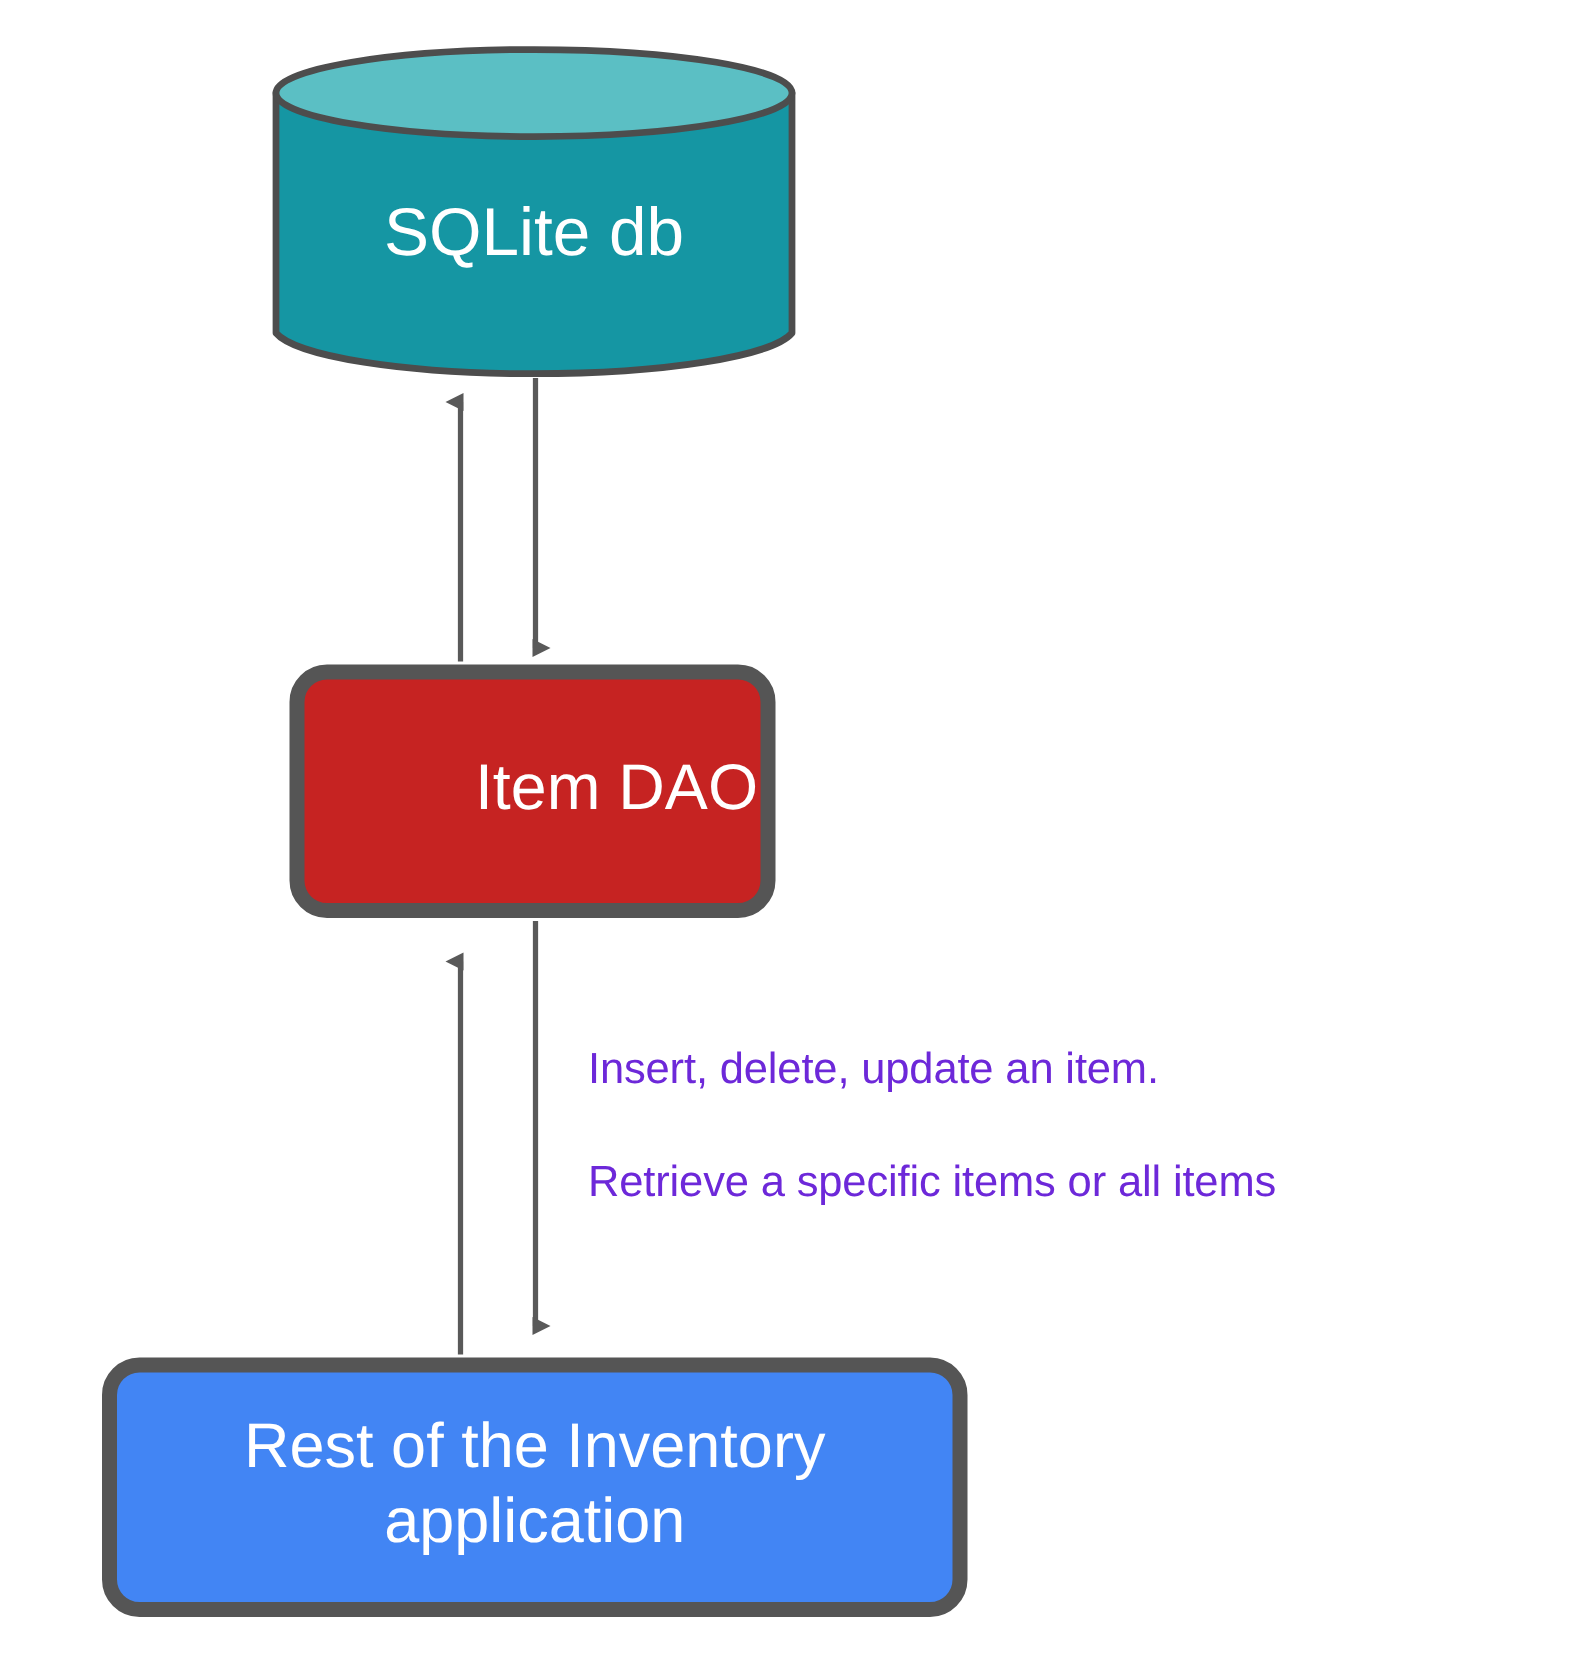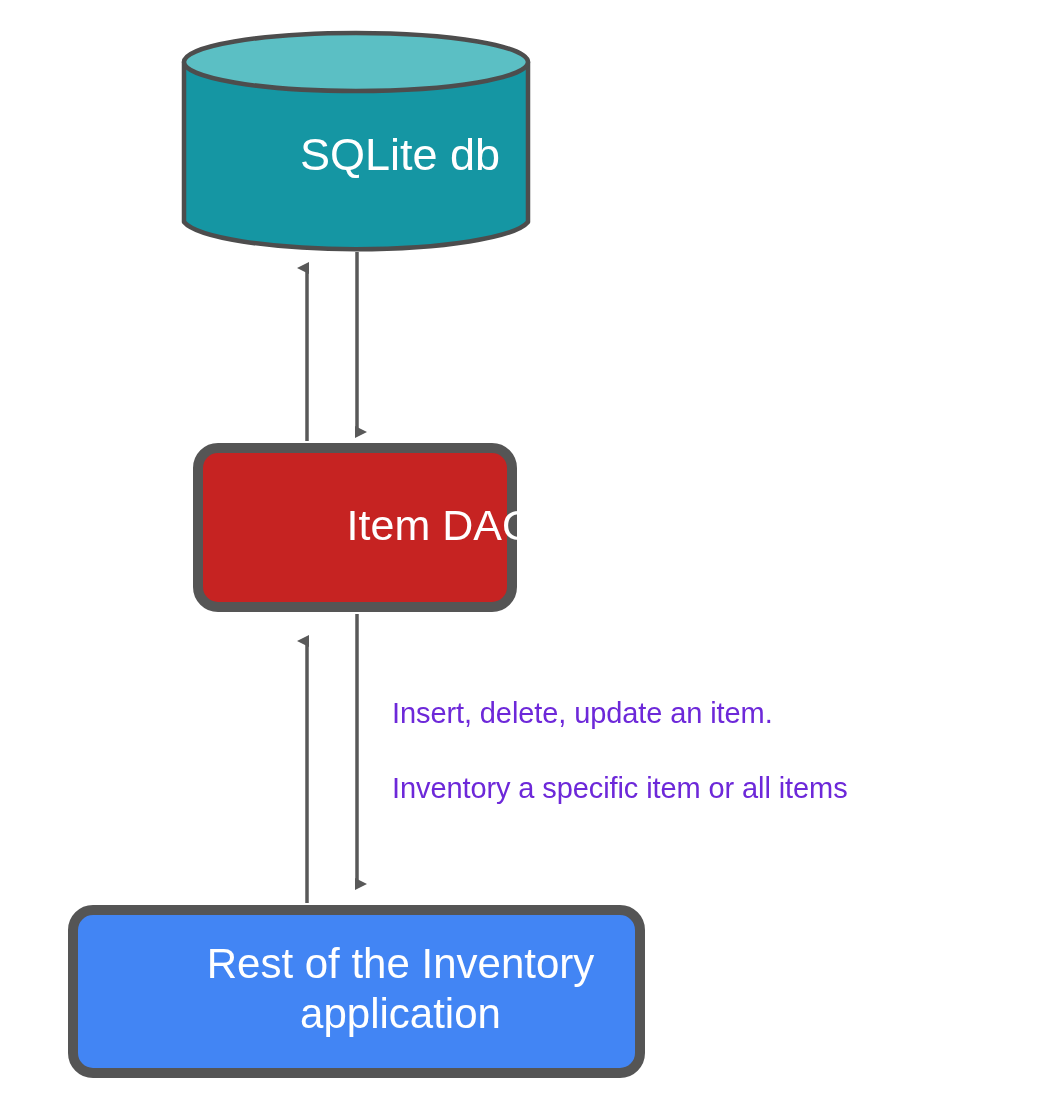--- a/index.html
+++ b/index.html
@@ -27,30 +27,29 @@
   }
   .node-label {
     position: absolute;
     color: #ffffff;
     text-align: center;
     font-family: "Liberation Sans", sans-serif;
     font-weight: 400;
     line-height: 1.18;
     pointer-events: none;
     white-space: pre-line;
-    margin-left: 44px;
   }
   #db-label {
     left: 182px;
     top: 128px;
     width: 348px;
     font-size: 45px;
   }
   #dao-label {
-    left: 195px;
+    left: 209px;
     top: 500px;
     width: 324px;
     font-size: 43px;
     padding-left: 40px;
   }
   #app-label {
     left: 68px;
     top: 939px;
     width: 577px;
     font-size: 42px;
@@ -120,15 +119,15 @@
 
   <div class="node-label" id="db-label">SQLite db</div>
 
   <div class="node-label" id="dao-label">Item DAO</div>
 
   <div class="node-label" id="app-label">Rest of the Inventory
 application</div>
 
   <div class="edge-annotation" id="edge-annotation-0">Insert, delete, update an item.</div>
 
-  <div class="edge-annotation" id="edge-annotation-1">Inventory a specific item or all items</div>
+  <div class="edge-annotation" id="edge-annotation-1">Retrieve a specific items or all items</div>
 
 </div>
 
 </body></html>

